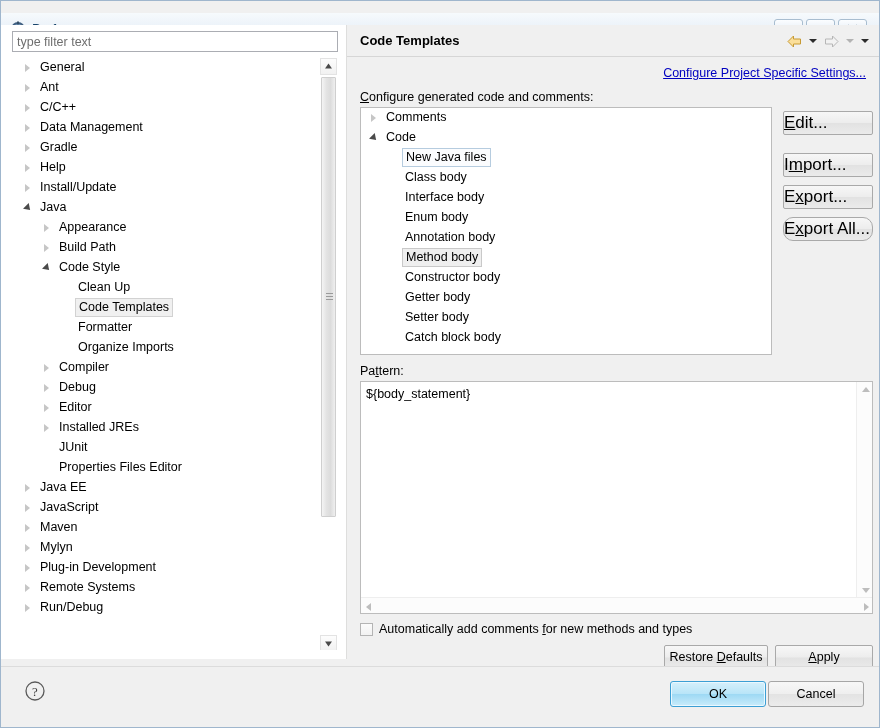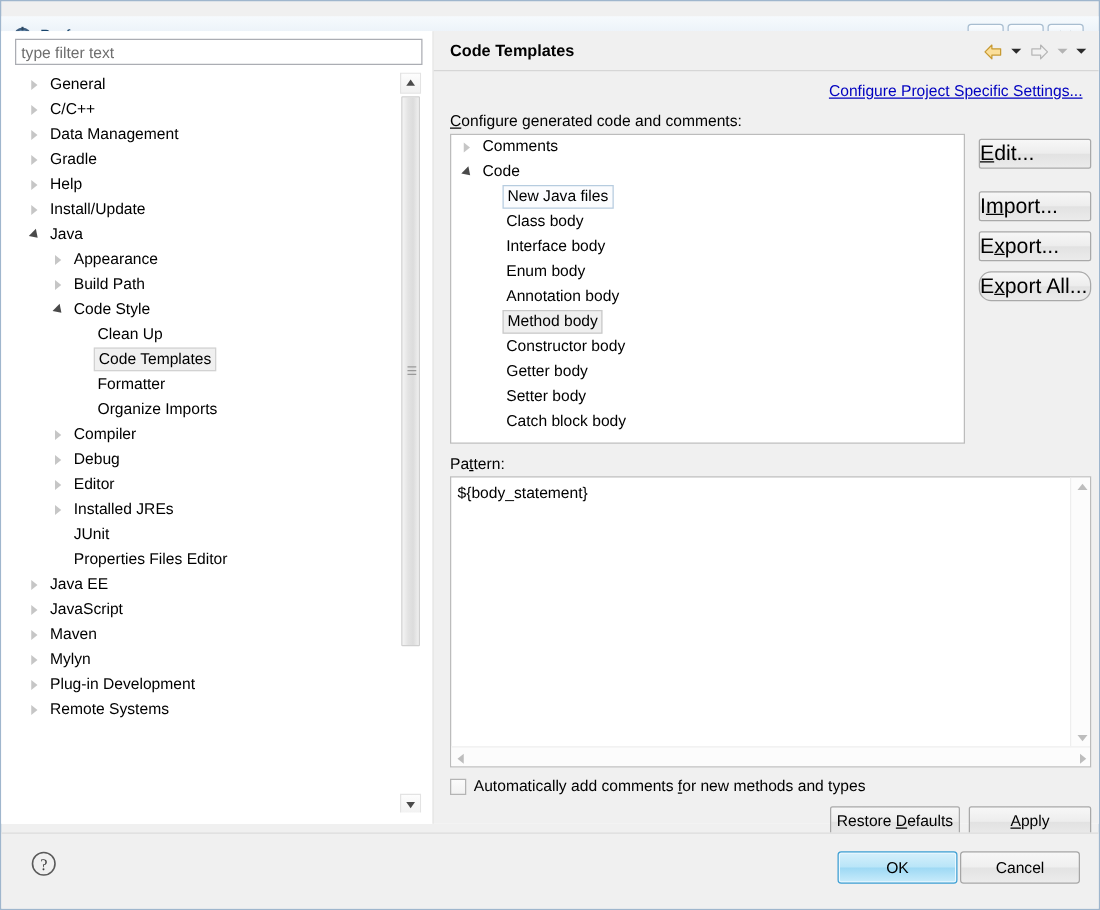--- a/index.html
+++ b/index.html
@@ -463,20 +463,21 @@
   </div>
 
   <div id="dialog-body">
 
     <div id="left-pane">
       <input id="filter-input" type="text" placeholder="type filter text" style="">
 
       <div id="tree-panel">
         <div id="tree-list">
             <div class="tnode" style="padding-left:8px"><span class="tw"><span class="arrow-closed"></span></span><span class="tlabel">General</span></div>
+            <div class="tnode" style="padding-left:8px"><span class="tw"><span class="arrow-closed"></span></span><span class="tlabel">Ant</span></div>
             <div class="tnode" style="padding-left:8px"><span class="tw"><span class="arrow-closed"></span></span><span class="tlabel">C/C++</span></div>
             <div class="tnode" style="padding-left:8px"><span class="tw"><span class="arrow-closed"></span></span><span class="tlabel">Data Management</span></div>
             <div class="tnode" style="padding-left:8px"><span class="tw"><span class="arrow-closed"></span></span><span class="tlabel">Gradle</span></div>
             <div class="tnode" style="padding-left:8px"><span class="tw"><span class="arrow-closed"></span></span><span class="tlabel">Help</span></div>
             <div class="tnode" style="padding-left:8px"><span class="tw"><span class="arrow-closed"></span></span><span class="tlabel">Install/Update</span></div>
             <div class="tnode" style="padding-left:8px"><span class="tw"><span class="arrow-open"></span></span><span class="tlabel">Java</span></div>
             <div class="tnode" style="padding-left:27px"><span class="tw"><span class="arrow-closed"></span></span><span class="tlabel">Appearance</span></div>
             <div class="tnode" style="padding-left:27px"><span class="tw"><span class="arrow-closed"></span></span><span class="tlabel">Build Path</span></div>
             <div class="tnode" style="padding-left:27px"><span class="tw"><span class="arrow-open"></span></span><span class="tlabel">Code Style</span></div>
             <div class="tnode" style="padding-left:46px"><span class="tw"></span><span class="tlabel">Clean Up</span></div>
@@ -488,20 +489,21 @@
             <div class="tnode" style="padding-left:27px"><span class="tw"><span class="arrow-closed"></span></span><span class="tlabel">Editor</span></div>
             <div class="tnode" style="padding-left:27px"><span class="tw"><span class="arrow-closed"></span></span><span class="tlabel">Installed JREs</span></div>
             <div class="tnode" style="padding-left:27px"><span class="tw"></span><span class="tlabel">JUnit</span></div>
             <div class="tnode" style="padding-left:27px"><span class="tw"></span><span class="tlabel">Properties Files Editor</span></div>
             <div class="tnode" style="padding-left:8px"><span class="tw"><span class="arrow-closed"></span></span><span class="tlabel">Java EE</span></div>
             <div class="tnode" style="padding-left:8px"><span class="tw"><span class="arrow-closed"></span></span><span class="tlabel">JavaScript</span></div>
             <div class="tnode" style="padding-left:8px"><span class="tw"><span class="arrow-closed"></span></span><span class="tlabel">Maven</span></div>
             <div class="tnode" style="padding-left:8px"><span class="tw"><span class="arrow-closed"></span></span><span class="tlabel">Mylyn</span></div>
             <div class="tnode" style="padding-left:8px"><span class="tw"><span class="arrow-closed"></span></span><span class="tlabel">Plug-in Development</span></div>
             <div class="tnode" style="padding-left:8px"><span class="tw"><span class="arrow-closed"></span></span><span class="tlabel">Remote Systems</span></div>
+            <div class="tnode" style="padding-left:8px"><span class="tw"><span class="arrow-closed"></span></span><span class="tlabel">Run/Debug</span></div>
           </div>
 
         <div id="tree-sb">
           <div class="sb-arrow" id="tree-sb-up">
             <svg width="15" height="15" viewBox="0 0 15 15">
               <polygon points="7.5,4.5 11,9.5 4,9.5" fill="#4a4a4a"></polygon>
             </svg>
           </div>
           <div id="tree-sb-thumb">
             <span class="grip">

